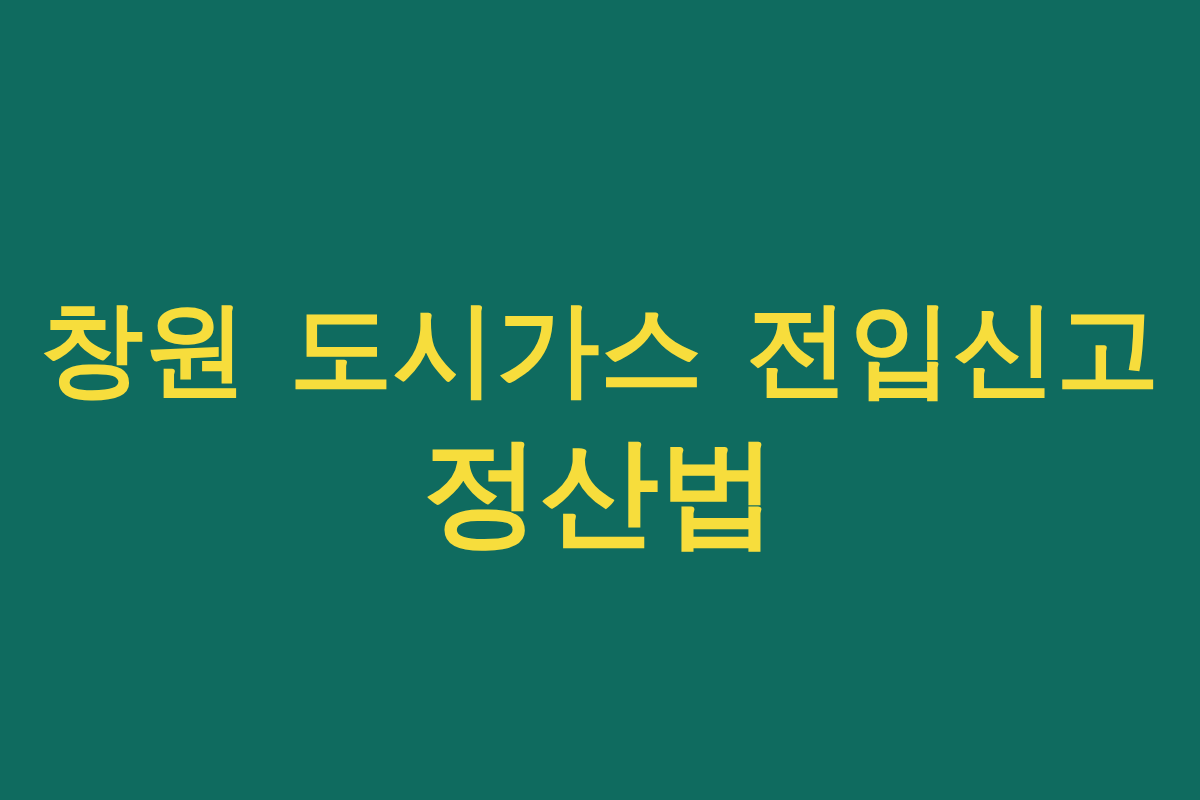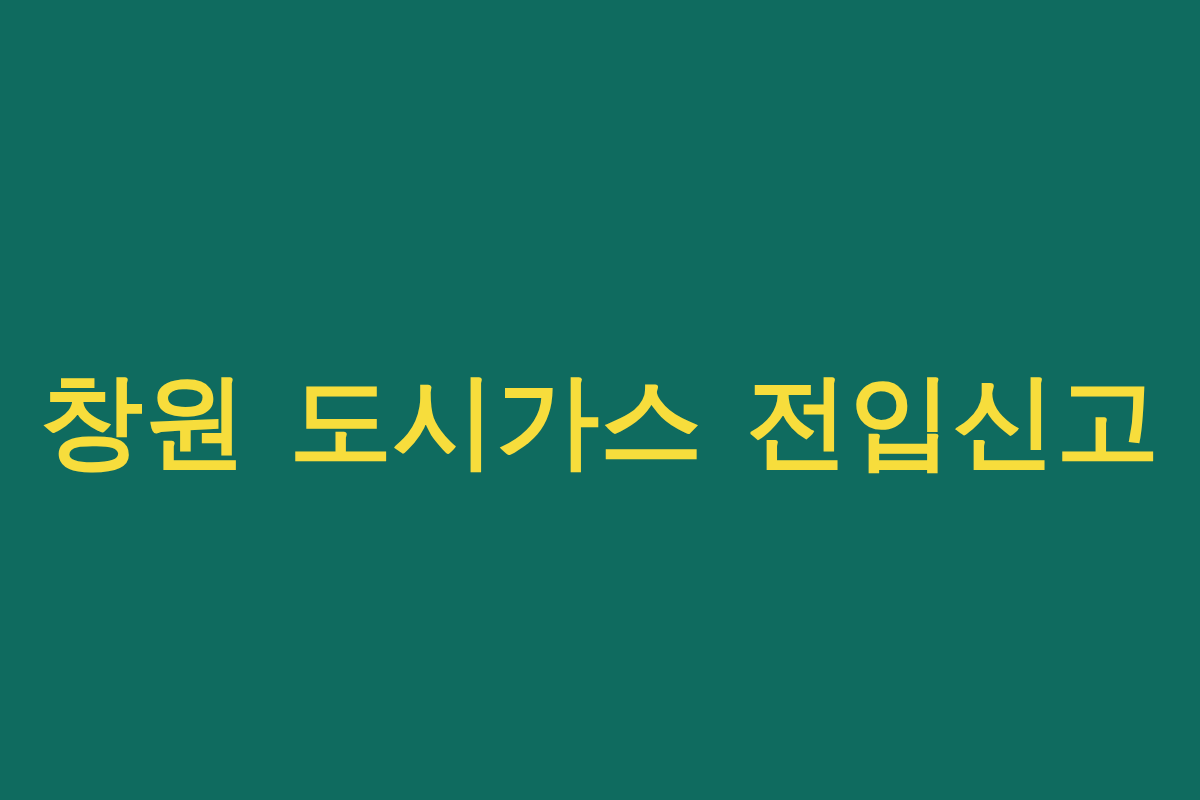--- a/index.html
+++ b/index.html
@@ -27,21 +27,21 @@
     justify-content: center;
     -webkit-font-smoothing: antialiased;
   }
 
   
   .headline {
     position: relative;
     width: 1120px;
     margin: 0;
     padding: 0;
-    text-align: left;
+    text-align: center;
     color: #f7dd3c;
     font-family: "DejaVu Sans", "Liberation Sans", sans-serif;
     font-weight: 700;
     font-size: 118px;
     line-height: 143px;
     letter-spacing: 0.5px;
     word-spacing: 6px;
     white-space: nowrap;
     
     transform: translateY(20px);
@@ -61,15 +61,16 @@
 </head>
 <body>
 
 <div class="banner" style="background-color: rgb(15, 107, 95);">
 
   <div class="headline" style="color: rgb(247, 221, 60);">
 
     <span class="headline-line headline-line--1" style="font-size: 103px;">창원 도시가스 전입신고</span>
 
 
+    <span class="headline-line headline-line--3" style="font-size: 118px;">정산법</span>
 
   </div>
 </div>
 
 </body></html>

